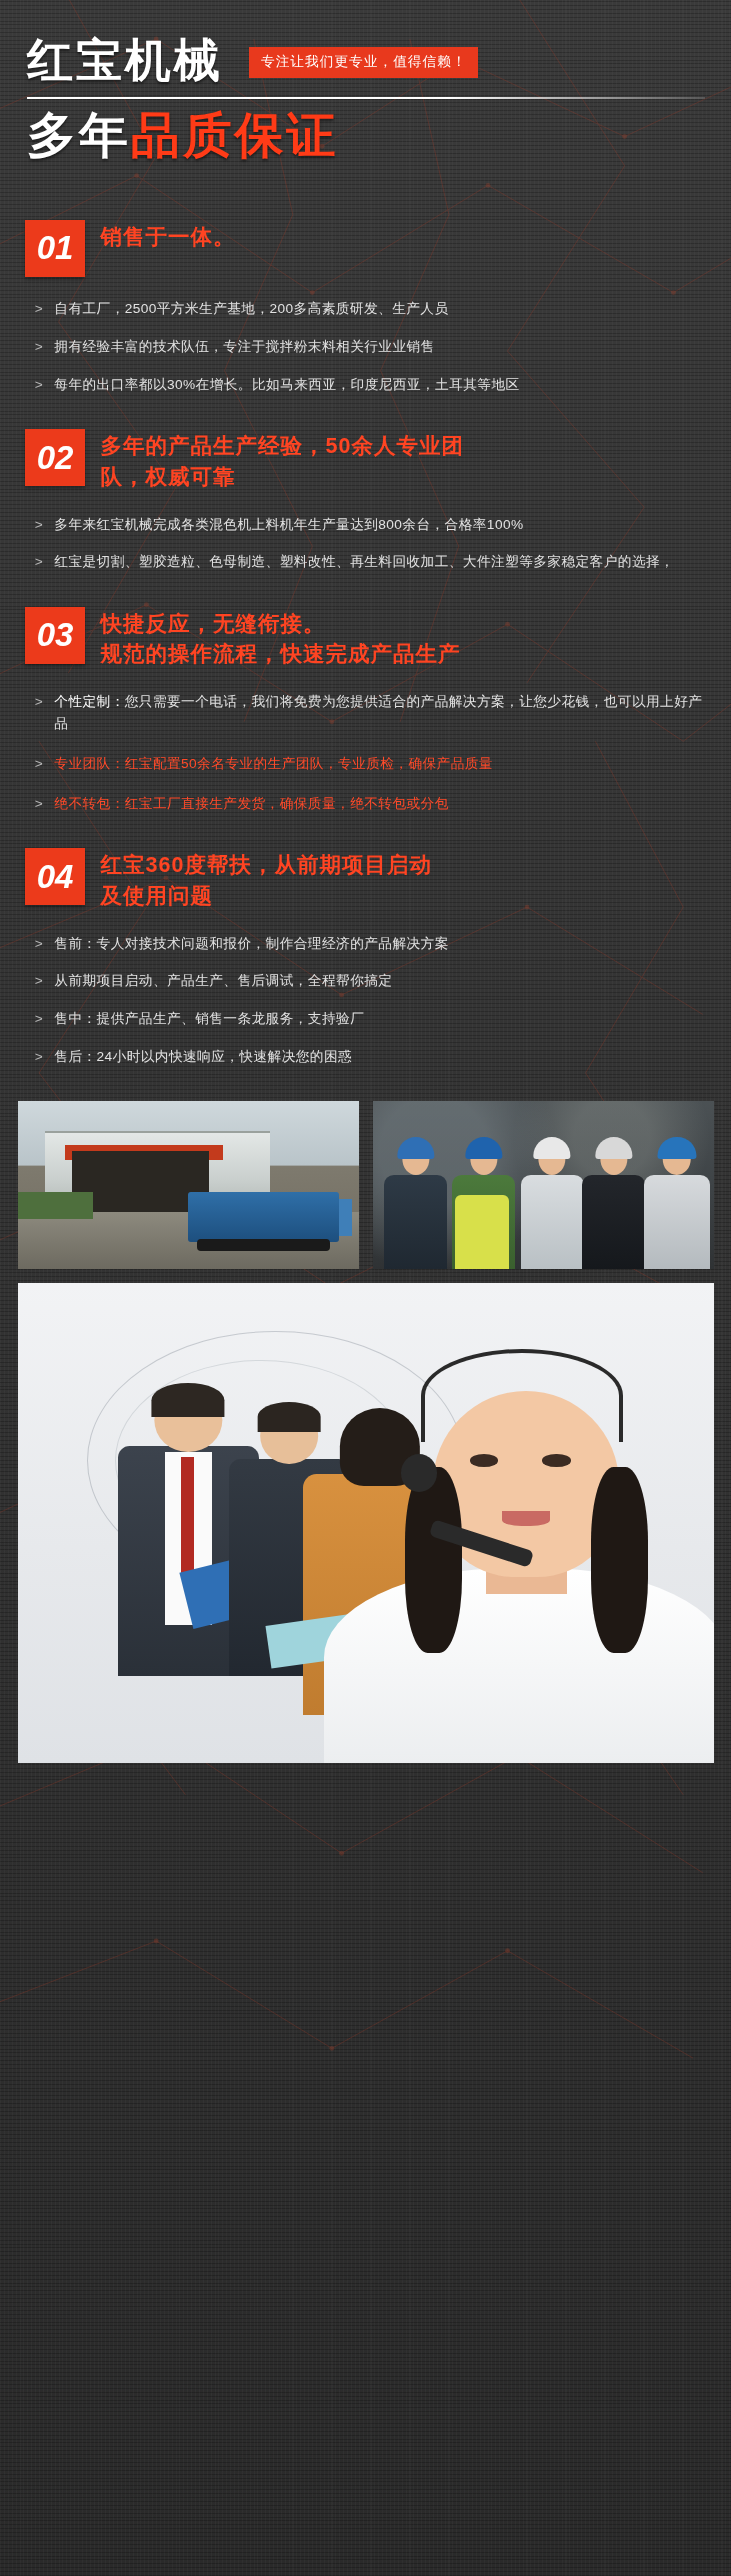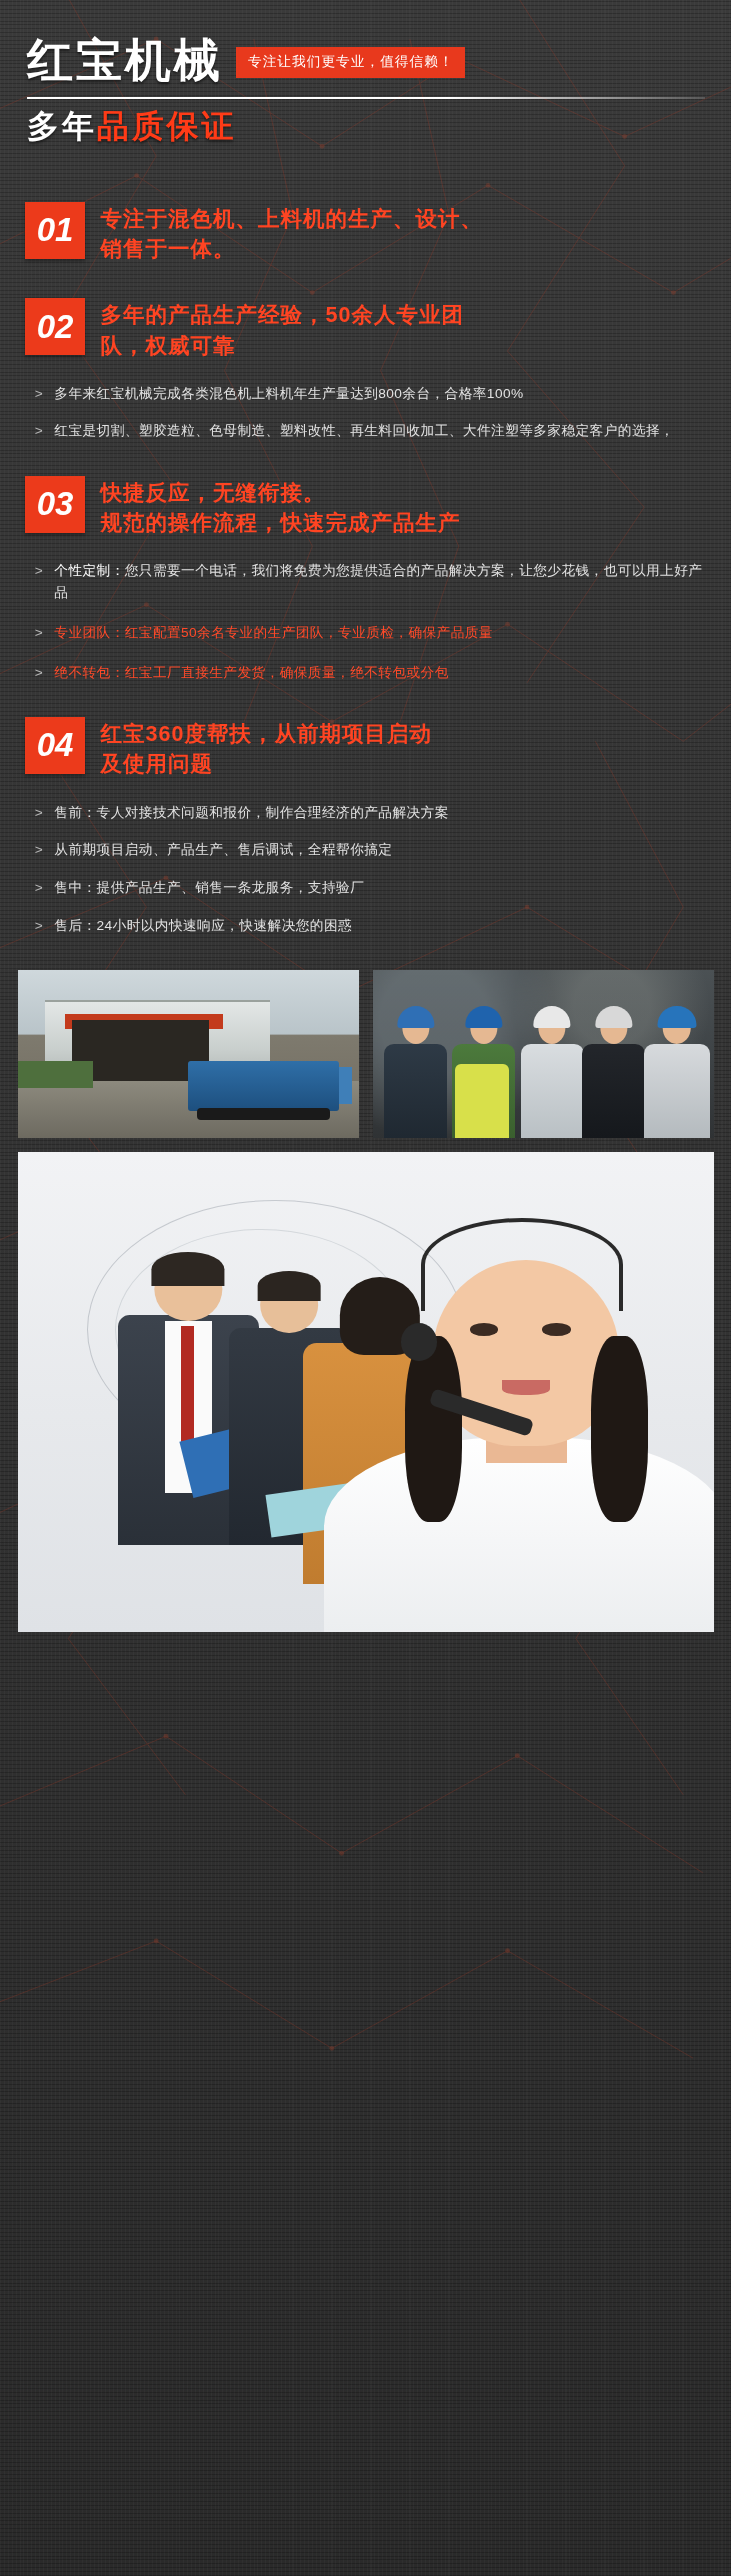--- a/index.html
+++ b/index.html
@@ -49,29 +49,30 @@
     text-align: center;
   }
   .tagline {
     background: #e8391d;
     color: #ffffff;
     font-size: 13.7px;
     letter-spacing: 1px;
     padding: 5.9px 11.7px 6.8px 11.7px;
     margin-bottom: 4.9px;
     white-space: nowrap;
+    margin-left: 13px;
   }
   .rule {
     height: 2px;
     background: linear-gradient(90deg, #ffffff 0%, #ffffff 62%, rgba(255,255,255,0.15) 100%);
     margin: 13.7px 0 11.7px 0;
     width: 100%;
   }
   .headline {
-    font-size: 32px;
+    font-size: 49px;
     font-weight: bold;
     letter-spacing: 2.9px;
     line-height: 1.05;
     color: #ffffff;
     text-shadow: 0 2px 2.9px rgba(0,0,0,0.5);
   }
   .headline .hl {
     color: #ff3b17;
   }
 
@@ -559,24 +560,28 @@
     <div class="rule"></div>
     <div class="headline">
       <span>多年</span><span class="hl">品质保证</span>
     </div>
   </div>
 
   <div class="section">
     <div class="sec-head">
       <div class="num">01</div>
       <div class="sec-title">
-        <span class="line2">专注于混色机、上料机的生产、设计、</span>
         <span class="line2">销售于一体。</span>
       </div>
     </div>
+    <ul class="bullets">
+      <li>自有工厂，2500平方米生产基地，200多高素质研发、生产人员</li>
+      <li>拥有经验丰富的技术队伍，专注于搅拌粉末料相关行业业销售</li>
+      <li>每年的出口率都以30%在增长。比如马来西亚，印度尼西亚，土耳其等地区</li>
+    </ul>
   </div>
 
   <div class="section">
     <div class="sec-head">
       <div class="num">02</div>
       <div class="sec-title">
         <span class="line2">多年的产品生产经验，50余人专业团</span>
         <span class="line2">队，权威可靠</span>
       </div>
     </div>

